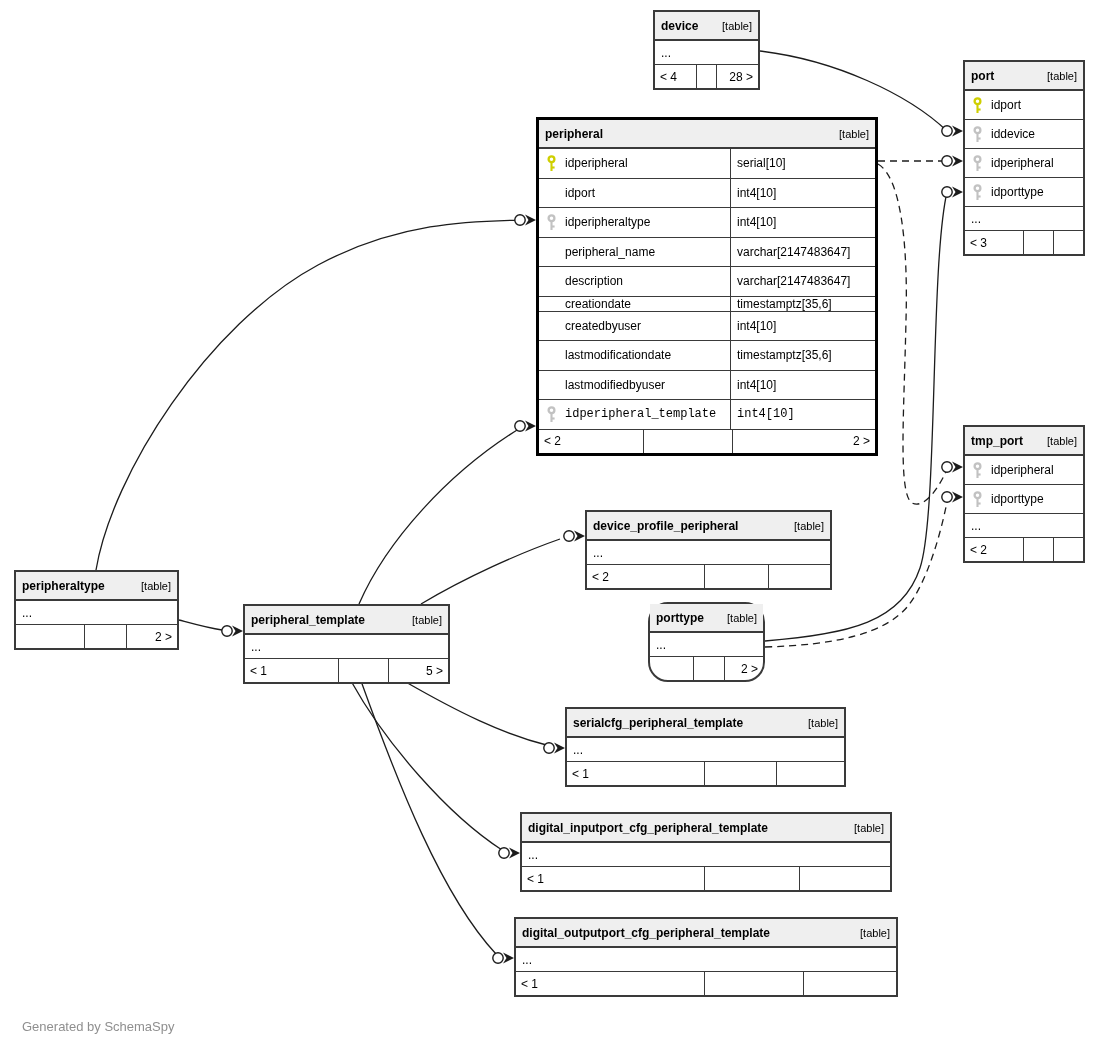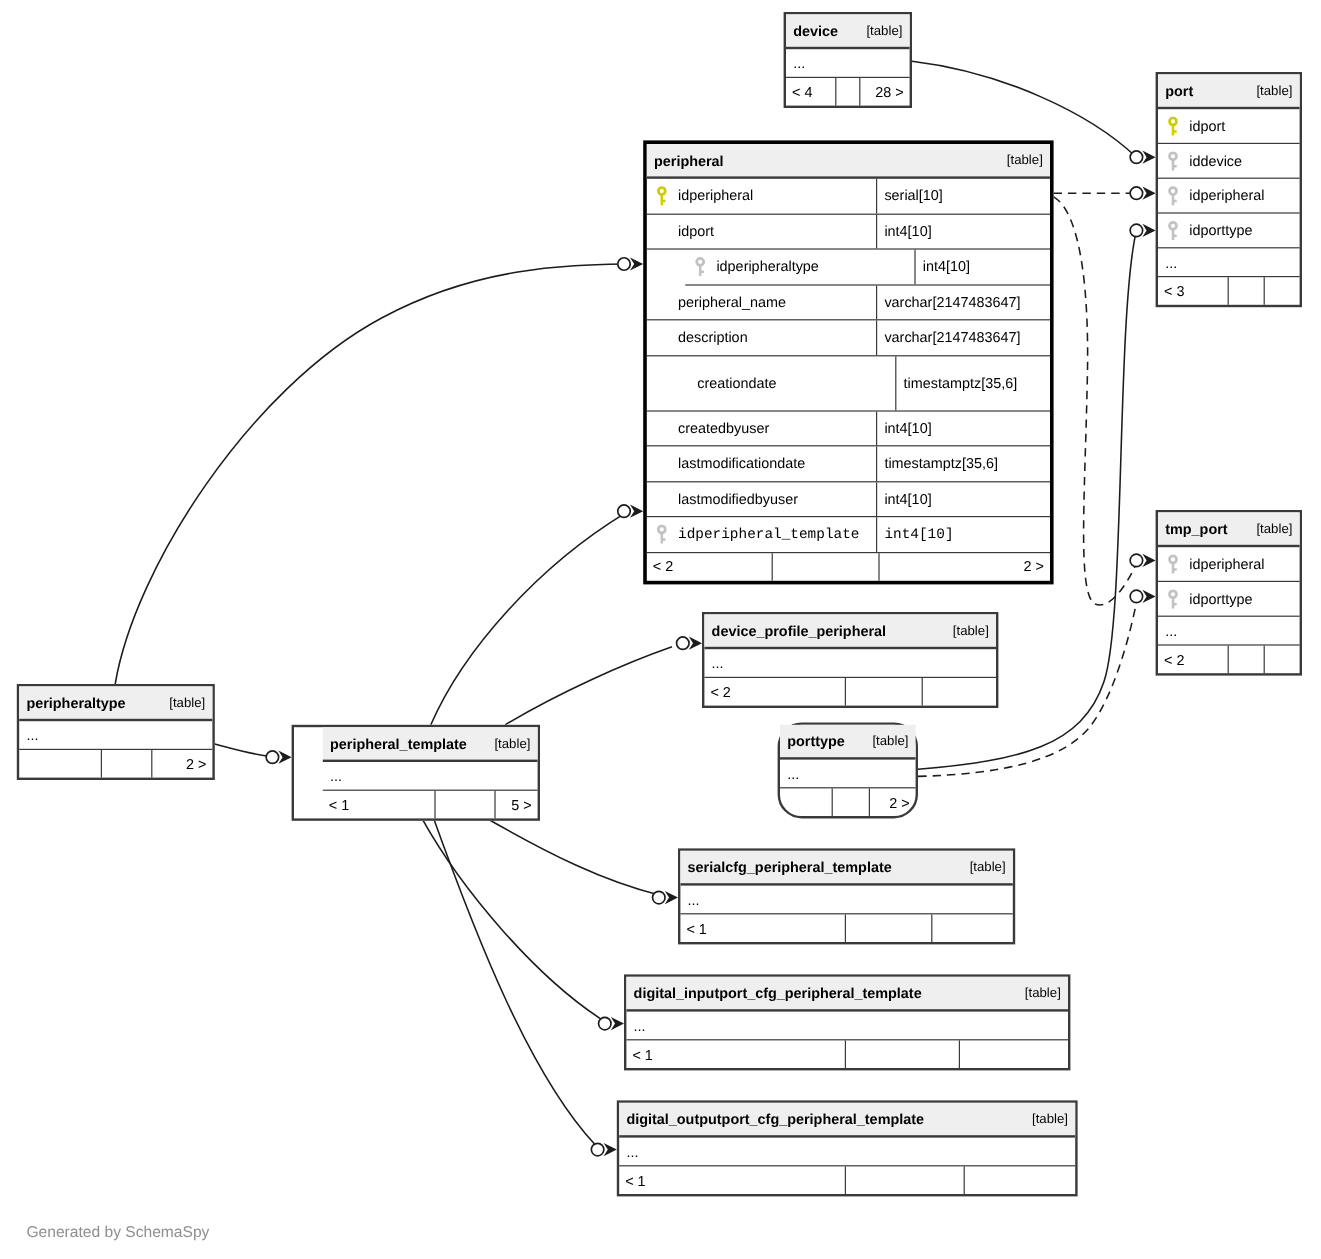--- a/index.html
+++ b/index.html
@@ -177,21 +177,21 @@
           </span>
           <span class="cell type" style="flex: 1 1 0%;">serial[10]</span>
         </div>
         <div class="tbl-row" style="height: 29.5px;">
           <span class="cell name" style="flex: 0 0 auto; width: 191px;">
             <span class="kicon empty"></span>
             <span>idport</span>
           </span>
           <span class="cell type" style="flex: 1 1 0%;">int4[10]</span>
         </div>
-        <div class="tbl-row" style="height: 29.5px; margin-left: 32px;">
+        <div class="tbl-row" style="height: 29.5px;">
           <span class="cell name" style="flex: 0 0 auto; width: 191px;">
             <span class="kicon">
               <svg width="11" height="17" viewBox="0 0 11 17">
                 <circle cx="5.5" cy="4.2" r="2.9" fill="none" stroke="#c2c2c2" stroke-width="2.3"></circle>
                 <line x1="5.5" y1="6.8" x2="5.5" y2="16" stroke="#c2c2c2" stroke-width="2.1"></line>
                 <line x1="5.5" y1="12.5" x2="8.6" y2="12.5" stroke="#c2c2c2" stroke-width="2.1"></line>
               </svg>
             </span>
             <span>idperipheraltype</span>
           </span>
@@ -204,21 +204,21 @@
           </span>
           <span class="cell type" style="flex: 1 1 0%;">varchar[2147483647]</span>
         </div>
         <div class="tbl-row" style="height: 29.5px;">
           <span class="cell name" style="flex: 0 0 auto; width: 191px;">
             <span class="kicon empty"></span>
             <span>description</span>
           </span>
           <span class="cell type" style="flex: 1 1 0%;">varchar[2147483647]</span>
         </div>
-        <div class="tbl-row" style="height: 46px; padding-left: 16px;">
+        <div class="tbl-row" style="height: 15px;">
           <span class="cell name" style="flex: 0 0 auto; width: 191px;">
             <span class="kicon empty"></span>
             <span>creationdate</span>
           </span>
           <span class="cell type" style="flex: 1 1 0%;">timestamptz[35,6]</span>
         </div>
         <div class="tbl-row" style="height: 29.5px;">
           <span class="cell name" style="flex: 0 0 auto; width: 191px;">
             <span class="kicon empty"></span>
             <span>createdbyuser</span>
@@ -331,21 +331,21 @@
         </div>
         <div class="tbl-row dots" style="height: 24px;">
           <span class="cell dots">...</span>
         </div>
         <div class="tbl-footer">
           <span class="fcell" style="width:69px"></span>
           <span class="fcell" style="width:42px"></span>
           <span class="fcell r">2 &gt;</span>
         </div>
       </div>
-      <div class="tbl" style="left: 243px; top: 604px; width: 207px; padding-left: 24px;">
+      <div class="tbl" style="left: 243px; top: 604px; width: 207px;">
         <div class="tbl-header">
           <span class="tbl-title">peripheral_template</span>
           <span class="tbl-tag">[table]</span>
         </div>
         <div class="tbl-row dots" style="height: 24px;">
           <span class="cell dots">...</span>
         </div>
         <div class="tbl-footer">
           <span class="fcell" style="width:94px">&lt; 1</span>
           <span class="fcell" style="width:50px"></span>

